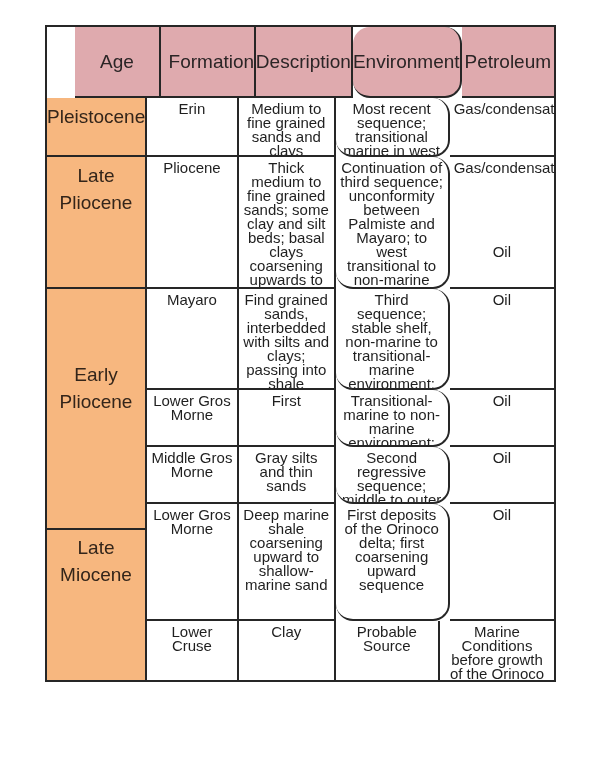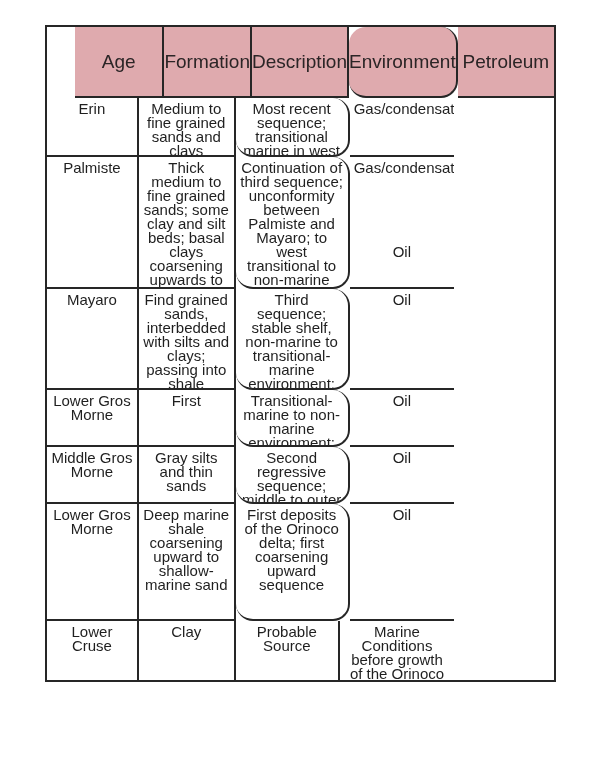--- a/index.html
+++ b/index.html
@@ -26,21 +26,21 @@
     background:#dfaaae;
     border-right:2px solid #262626;
     border-bottom:2px solid #262626;
     font-size:19px;
     color:#2b2526;
     text-align:center;
   }
   .hcell:last-child { border-right:none; }
   
   .w-age  { width:100px; }
-  .w-form { width:95px; }
+  .w-form { width:95px;padding-left:8px; }
   .w-desc { width:100px; }
   .w-env  { width:118px;border-radius:17px; }
   .w-pet  { width:108px; }
   
   .tbody { display:flex; }
   .age-col { width:100px; display:flex; flex-direction:column; }
   .acell {
     background:#f7b77f;
     border-right:2px solid #262626;
     border-bottom:2px solid #262626;
@@ -85,32 +85,40 @@
     <div class="header-row">
       <div class="hcell w-age">Age</div>
       <div class="hcell w-form">Formation</div>
       <div class="hcell w-desc">Description</div>
       <div class="hcell w-env">Environment</div>
       <div class="hcell w-pet">Petroleum</div>
     </div>
 
     <div class="tbody">
 
+      <div class="age-col">
+        <div class="acell a1">Pleistocene</div>
+        <div class="acell a2">Late Pliocene</div>
+        <div class="acell a3">
+            <span>Early Pliocene</span>
+          </div>
+        <div class="acell a4">Late Miocene</div>
+      </div>
 
       <div class="rows-col">
 
         <div class="trow r1">
           <div class="cell w-form">Erin</div>
           <div class="cell w-desc">Medium to fine grained sands and clays</div>
           <div class="cell w-env">Most recent sequence; transitional marine in west to shelf slope in east</div>
           <div class="cell w-pet">Gas/condensate</div>
         </div>
 
         <div class="trow r2">
-          <div class="cell w-form">Palmiste</div>
+          <div class="cell w-form">Pliocene</div>
           <div class="cell w-desc">Thick medium to fine grained sands; some clay and silt beds; basal clays coarsening upwards to interbedded clays and fine grained sands</div>
           <div class="cell w-env">Continuation of third sequence; unconformity between Palmiste and Mayaro; to west transitional to non-marine environment; deep marine environment to east</div>
           <div class="cell w-pet">
             <span>Gas/condensate</span>
             <span class="petro2">Oil</span>
           </div>
         </div>
 
         <div class="trow r3">
           <div class="cell w-form">Mayaro</div>

